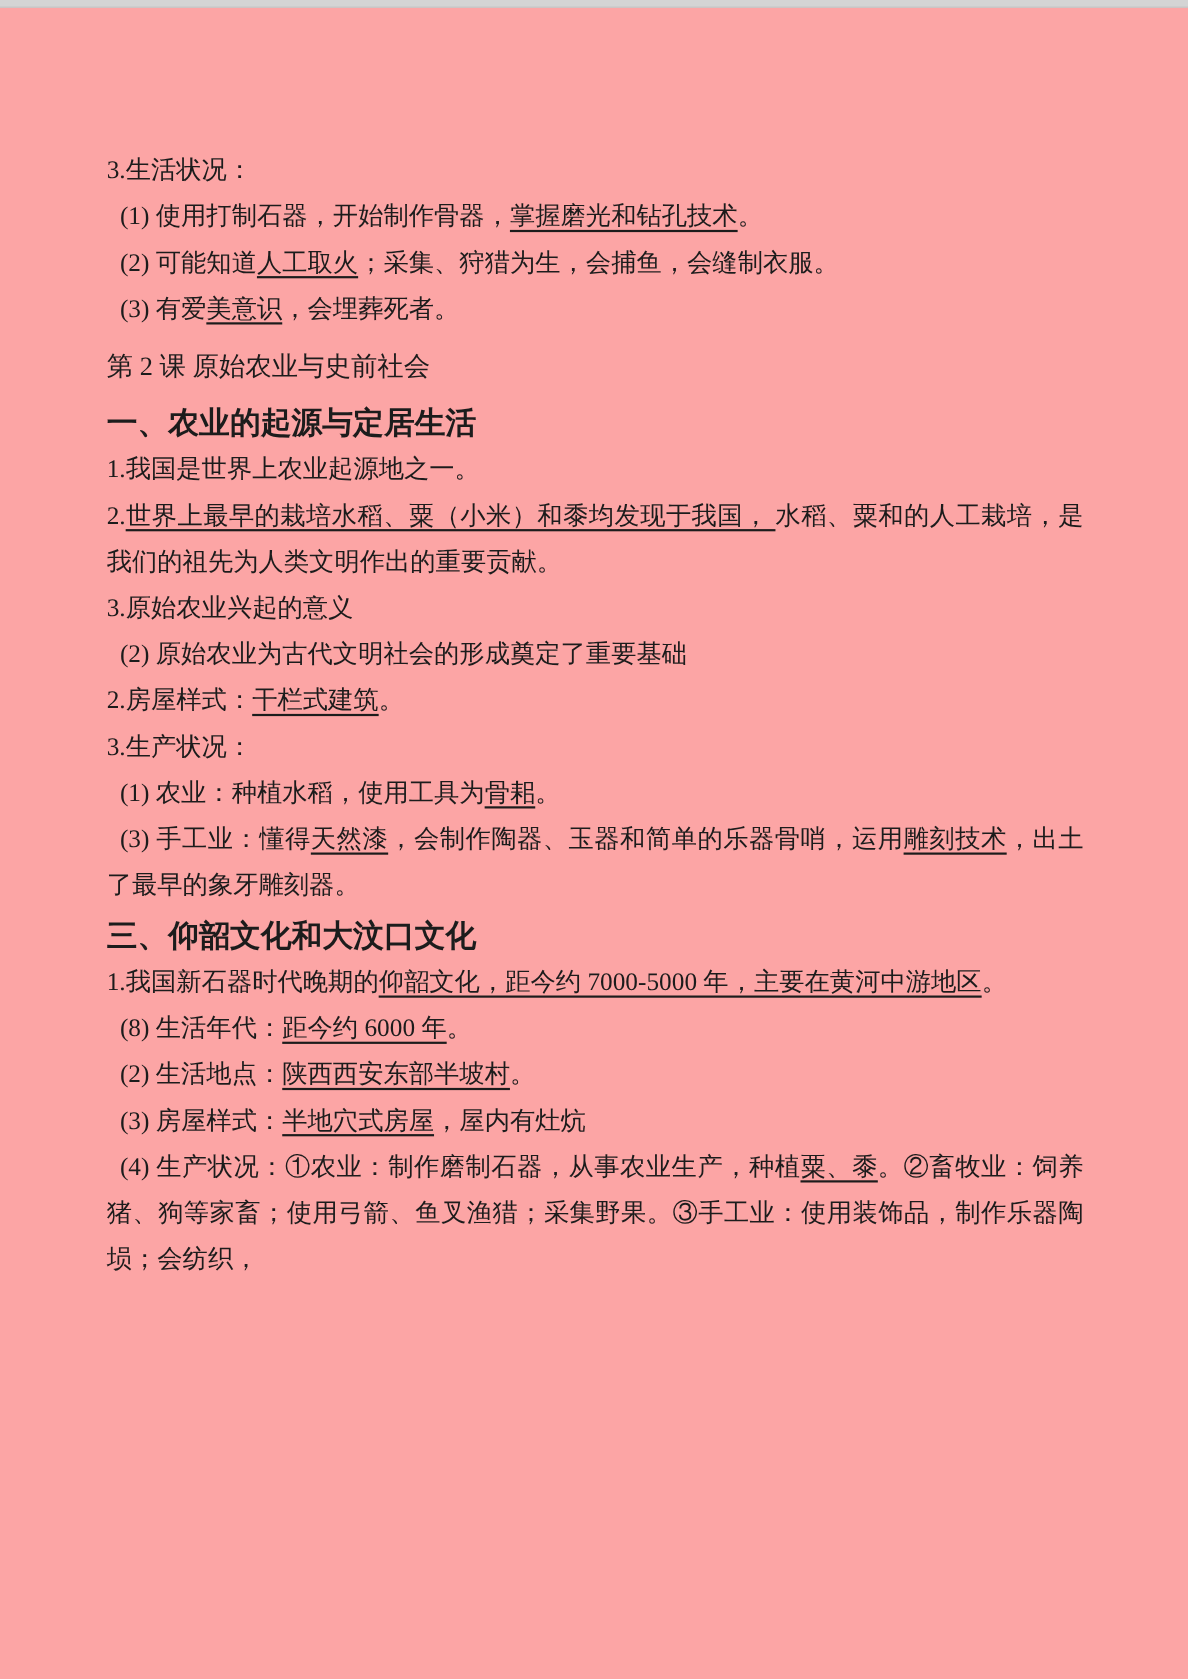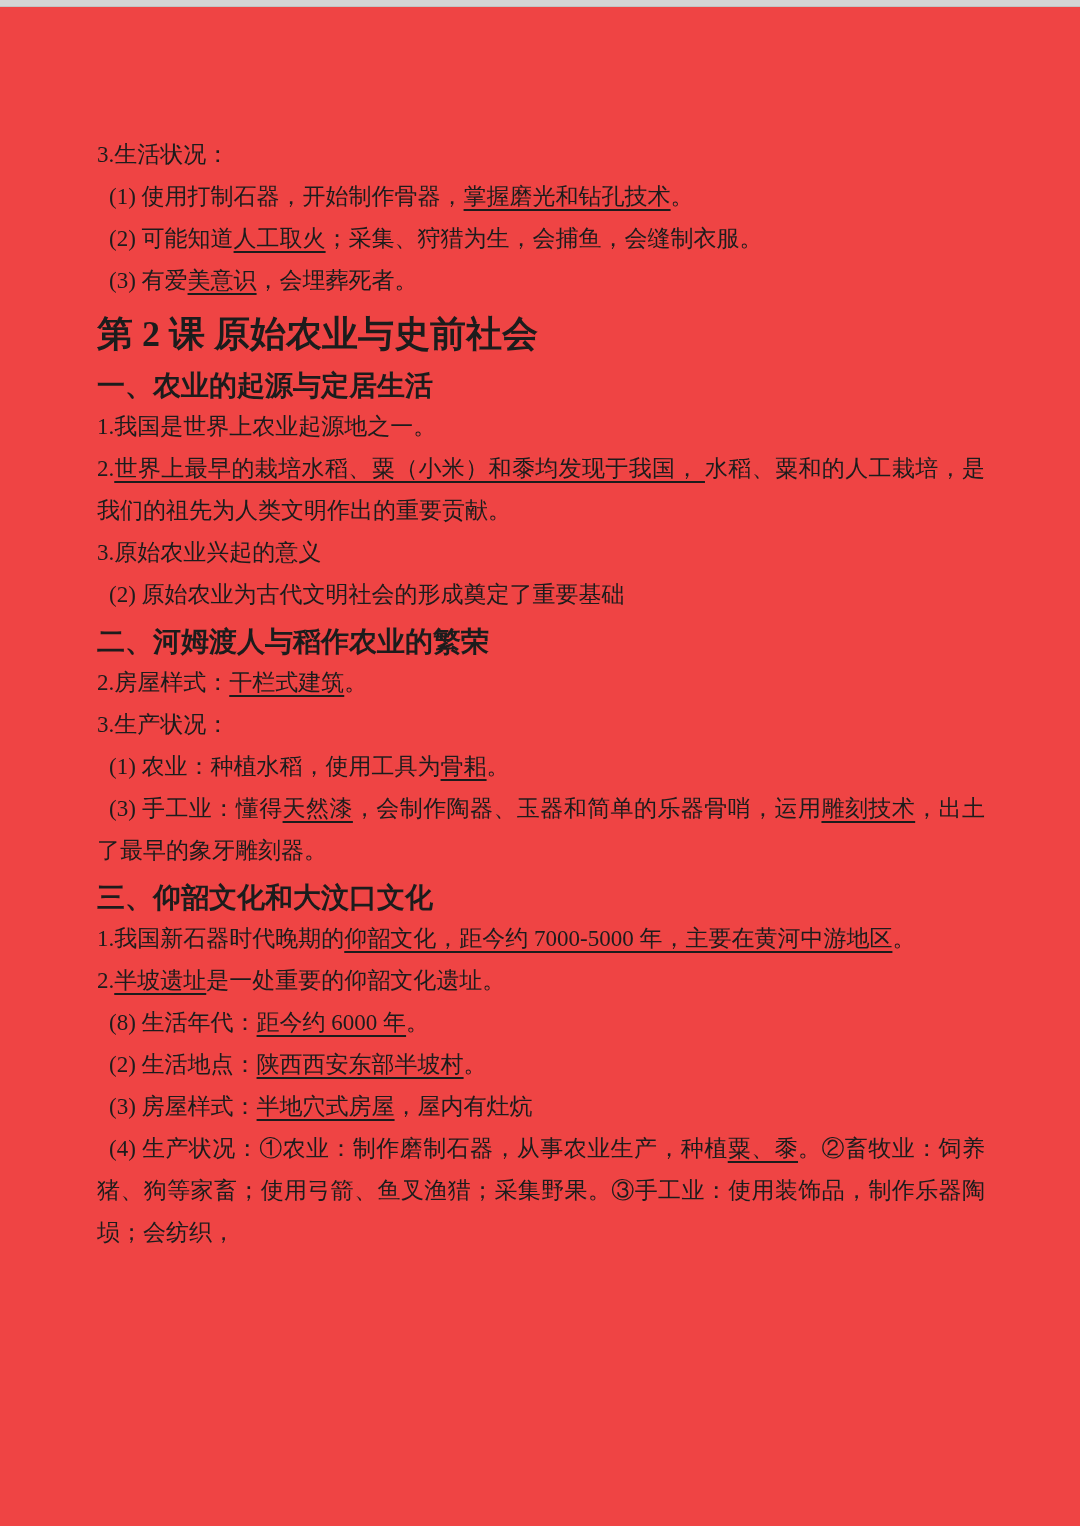--- a/index.html
+++ b/index.html
@@ -10,21 +10,21 @@
     width: 1080px;
     height: 1526px;
     background: #fdfdfd;
     font-family: "Liberation Serif", "DejaVu Serif", serif;
     color: #1c1c1c;
     overflow: hidden;
   }
   .page {
     width: 1080px;
     height: 1526px;
-    background: #ef4444;
+    background: #fca5a5;
     box-sizing: border-box;
   }
   .top-edge {
     height: 6px;
     width: 100%;
     background: #d4d4d4;
     border-bottom: 1px solid #c3c3c3;
   }
   .doc {
     box-sizing: border-box;
@@ -35,24 +35,24 @@
     font-size: 23px;
     line-height: 42px;
     margin: 0;
     text-align: justify;
     word-break: break-all;
   }
   .doc p.item {
     text-indent: 12px;
   }
   .doc h1.h1 {
-    font-size: 36px;
+    font-size: 24px;
     line-height: 52px;
     margin: 6px 0 0 0;
-    font-weight: bold;
+    font-weight: normal;
   }
   .doc h2.h2 {
     font-size: 28px;
     line-height: 40px;
     margin: 6px 0 0 0;
     font-weight: bold;
   }
   .u {
     text-decoration: underline;
     text-underline-offset: 5px;
@@ -68,26 +68,24 @@
       <p class="body"><span>3.生活状况：</span></p>
       <p class="item"><span>(1) 使用打制石器，开始制作骨器，</span><span class="u">掌握磨光和钻孔技术</span><span>。</span></p>
       <p class="item"><span>(2) 可能知道</span><span class="u">人工取火</span><span>；采集、狩猎为生，会捕鱼，会缝制衣服。</span></p>
       <p class="item"><span>(3) 有爱</span><span class="u">美意识</span><span>，会埋葬死者。</span></p>
       <h1 class="h1"><span>第 2 课 原始农业与史前社会</span></h1>
       <h2 class="h2"><span>一、农业的起源与定居生活</span></h2>
       <p class="body"><span>1.我国是世界上农业起源地之一。</span></p>
       <p class="body"><span>2.</span><span class="u">世界上最早的栽培水稻、粟（小米）和黍均发现于我国， </span><span>水稻、粟和的人工栽培，是我们的祖先为人类文明作出的重要贡献。</span></p>
       <p class="body"><span>3.原始农业兴起的意义</span></p>
       <p class="item"><span>(2) 原始农业为古代文明社会的形成奠定了重要基础</span></p>
-      <h2 class="h2"><span>二、河姆渡人与稻作农业的繁荣</span></h2>
       <p class="body"><span>2.房屋样式：</span><span class="u">干栏式建筑</span><span>。</span></p>
       <p class="body"><span>3.生产状况：</span></p>
       <p class="item"><span>(1) 农业：种植水稻，使用工具为</span><span class="u">骨耜</span><span>。</span></p>
       <p class="item"><span>(3) 手工业：懂得</span><span class="u">天然漆</span><span>，会制作陶器、玉器和简单的乐器骨哨，运用</span><span class="u">雕刻技术</span><span>，出土了最早的象牙雕刻器。</span></p>
       <h2 class="h2"><span>三、仰韶文化和大汶口文化</span></h2>
       <p class="body"><span>1.我国新石器时代晚期的</span><span class="u">仰韶文化，距今约 7000-5000 年，主要在黄河中游地区</span><span>。</span></p>
-      <p class="body"><span>2.</span><span class="u">半坡遗址</span><span>是一处重要的仰韶文化遗址。</span></p>
       <p class="item"><span>(8) 生活年代：</span><span class="u">距今约 6000 年</span><span>。</span></p>
       <p class="item"><span>(2) 生活地点：</span><span class="u">陕西西安东部半坡村</span><span>。</span></p>
       <p class="item"><span>(3) 房屋样式：</span><span class="u">半地穴式房屋</span><span>，屋内有灶炕</span></p>
       <p class="item"><span>(4) 生产状况：①农业：制作磨制石器，从事农业生产，种植</span><span class="u">粟、黍</span><span>。②畜牧业：饲养猪、狗等家畜；使用弓箭、鱼叉渔猎；采集野果。③手工业：使用装饰品，制作乐器陶埙；会纺织，</span></p>
     </main>
 </div>
 
 </body></html>

